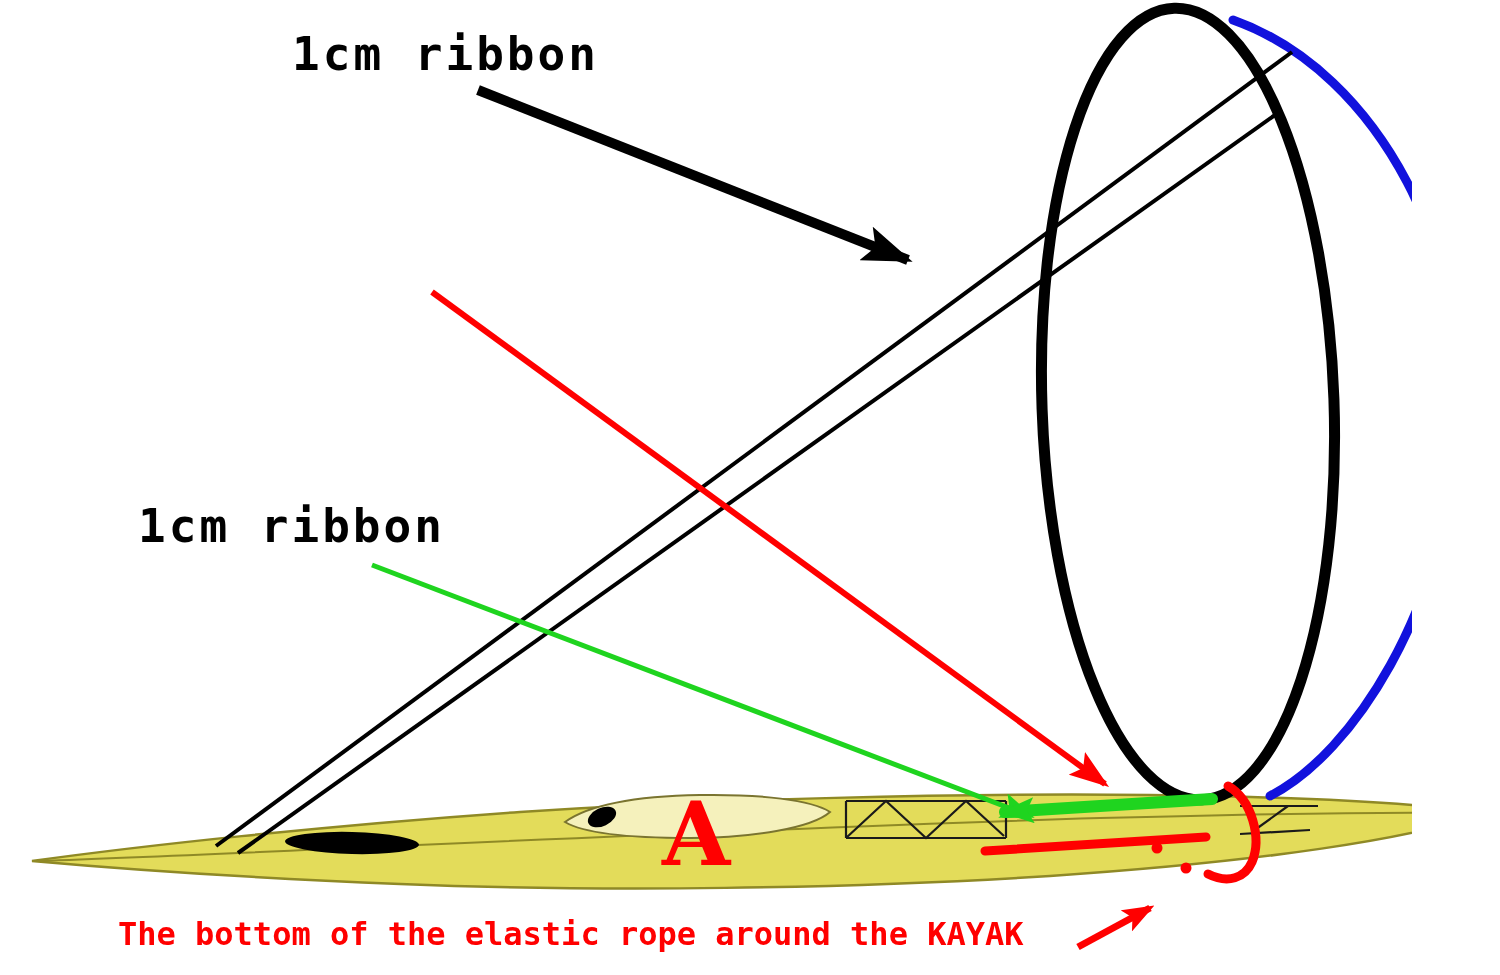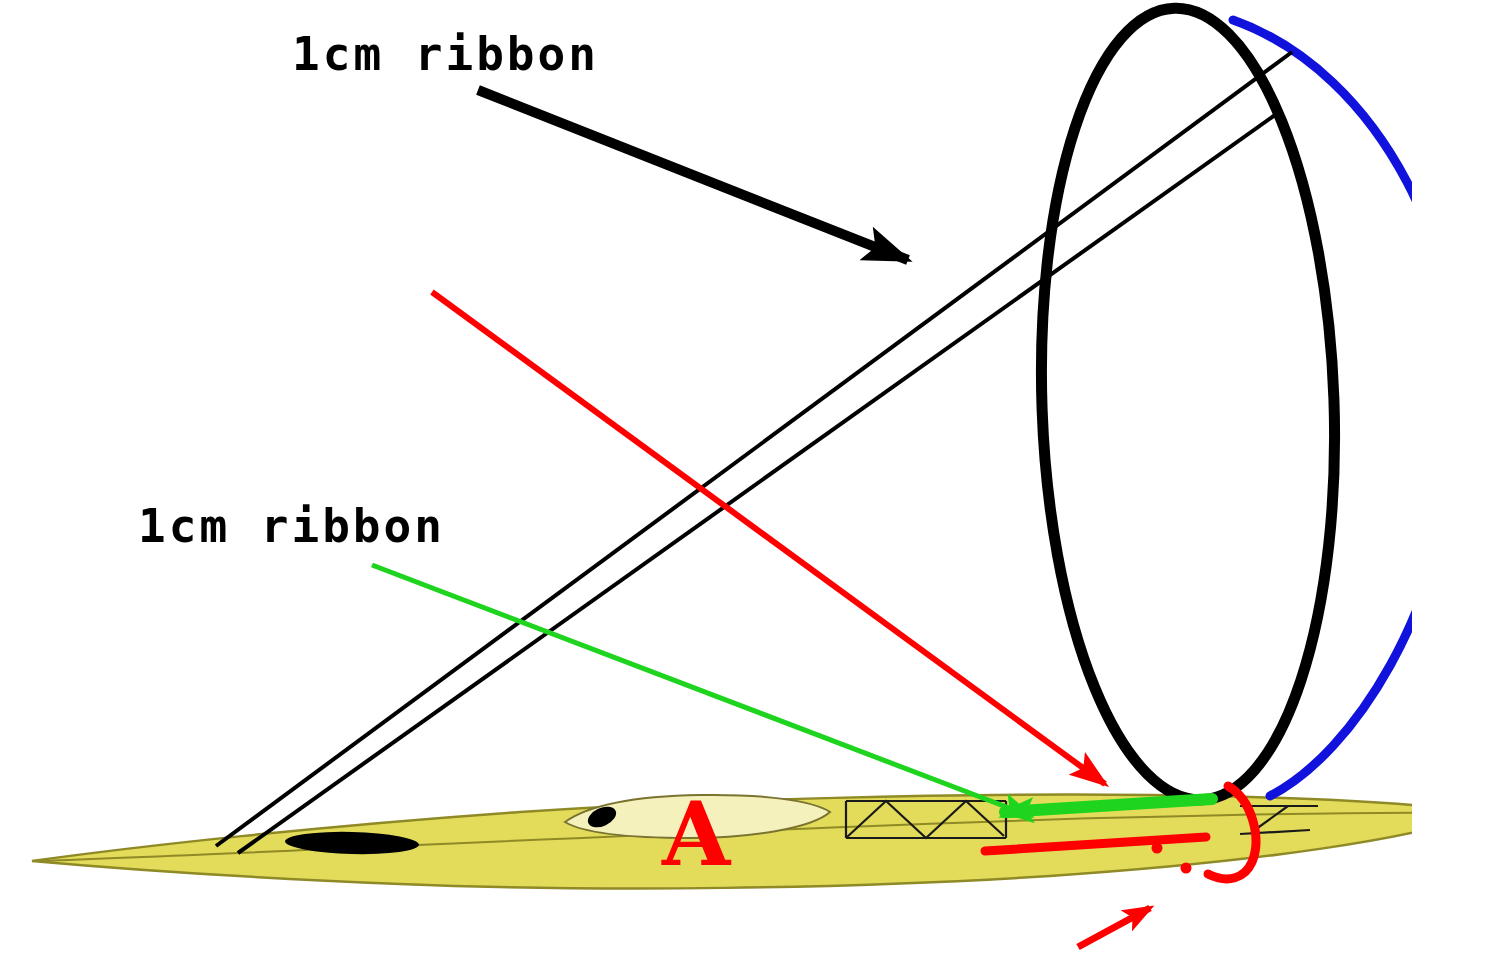--- a/index.html
+++ b/index.html
@@ -100,14 +100,15 @@
     <line class="stroke-red" x1="1078" y1="947" x2="1150" y2="908" stroke-width="7" marker-end="url(#m-red-s)"></line>
   </svg>
 
   <div class="lbl lbl-ribbon-top">1cm ribbon</div>
 
 
   <div class="lbl lbl-ribbon-lower">1cm ribbon</div>
 
   <div class="lbl lbl-a">A</div>
 
+  <div class="lbl lbl-caption">The bottom of the elastic rope around the KAYAK</div>
 
 </div>
 
 </body></html>

